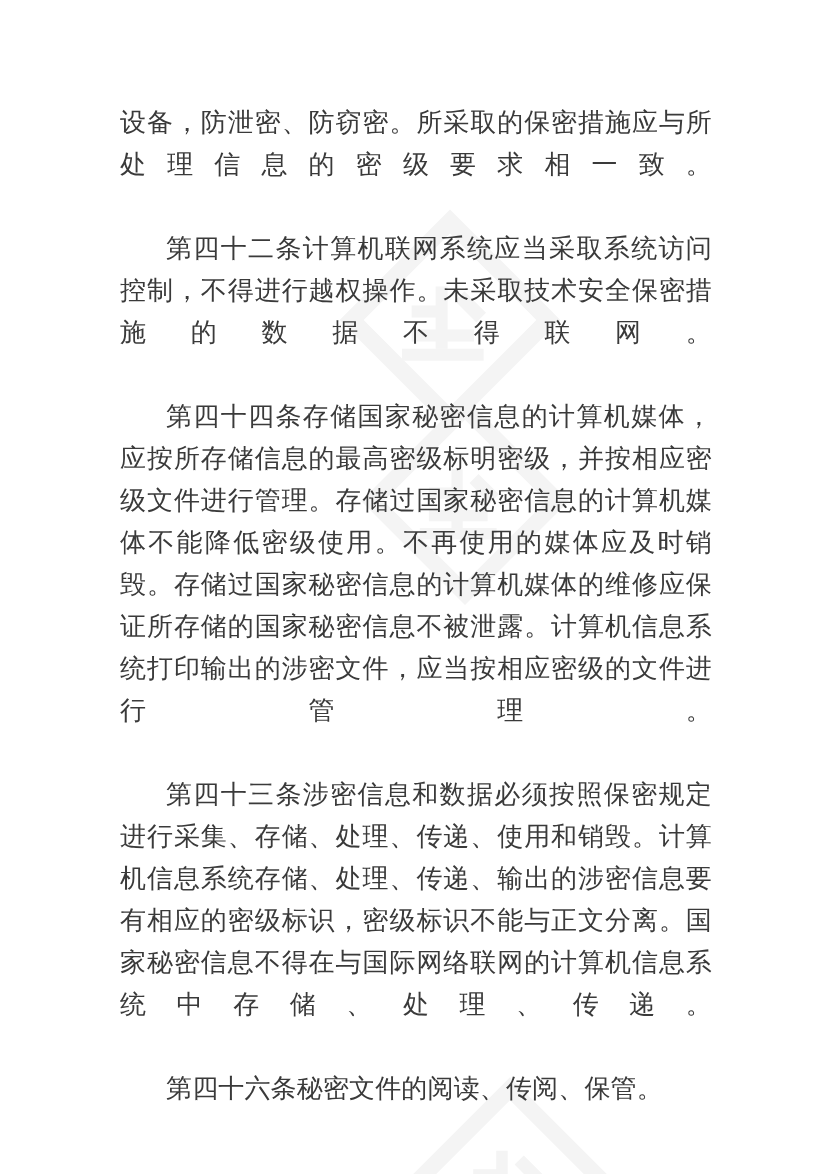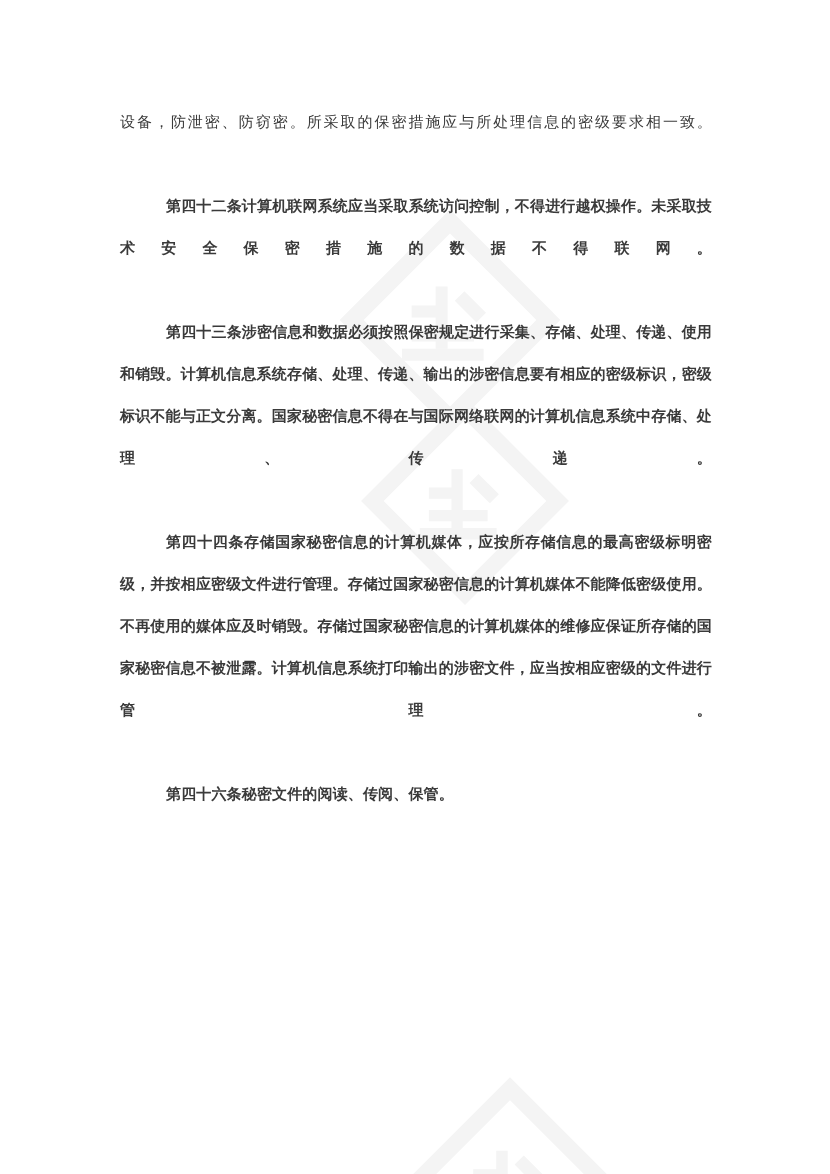--- a/index.html
+++ b/index.html
@@ -41,37 +41,37 @@
     position: absolute;
     left: 120px;
     top: 101px;
     width: 592px;
     z-index: 2;
   }
 
   .para {
     margin: 0;
     color: #3a3a3a;
-    font-size: 15px;
+    font-size: 26px;
     line-height: 42px;
     text-align: justify;
     text-justify: inter-ideograph;
     letter-spacing: 0.15px;
     font-family: "DejaVu Serif", "Liberation Serif", serif;
     font-weight: 400;
   }
   
   .para::after {
     content: "";
     display: inline-block;
     width: 100%;
   }
   .para.no-stretch::after { display: none; }
 
-  .indent { text-indent: 46px; font-weight: bold; }
+  .indent { text-indent: 46px; }
   .flush  { text-indent: 0; }
 </style>
 </head>
 <body>
 
 <div id="page">
 
   <div id="watermark-layer">
 
     <div class="wm" style="left:330px; top:200px;">
@@ -108,23 +108,23 @@
     </div>
 
   </div>
 
   <div id="doc-body">
 
     <p class="para flush">设备，防泄密、防窃密。所采取的保密措施应与所处理信息的密级要求相一致。</p>
 
     <p class="para indent">第四十二条计算机联网系统应当采取系统访问控制，不得进行越权操作。未采取技术安全保密措施的数据不得联网。</p>
 
+    <p class="para indent">第四十四条存储国家秘密信息的计算机媒体，应按所存储信息的最高密级标明密级，并按相应密级文件进行管理。存储过国家秘密信息的计算机媒体不能降低密级使用。不再使用的媒体应及时销毁。存储过国家秘密信息的计算机媒体的维修应保证所存储的国家秘密信息不被泄露。计算机信息系统打印输出的涉密文件，应当按相应密级的文件进行管理。</p>
+
     <p class="para indent">第四十三条涉密信息和数据必须按照保密规定进行采集、存储、处理、传递、使用和销毁。计算机信息系统存储、处理、传递、输出的涉密信息要有相应的密级标识，密级标识不能与正文分离。国家秘密信息不得在与国际网络联网的计算机信息系统中存储、处理、传递。</p>
-
-    <p class="para indent">第四十四条存储国家秘密信息的计算机媒体，应按所存储信息的最高密级标明密级，并按相应密级文件进行管理。存储过国家秘密信息的计算机媒体不能降低密级使用。不再使用的媒体应及时销毁。存储过国家秘密信息的计算机媒体的维修应保证所存储的国家秘密信息不被泄露。计算机信息系统打印输出的涉密文件，应当按相应密级的文件进行管理。</p>
 
 
 
     <p class="para indent no-stretch">第四十六条秘密文件的阅读、传阅、保管。</p>
 
   </div>
 
 </div>
 
 </body></html>

